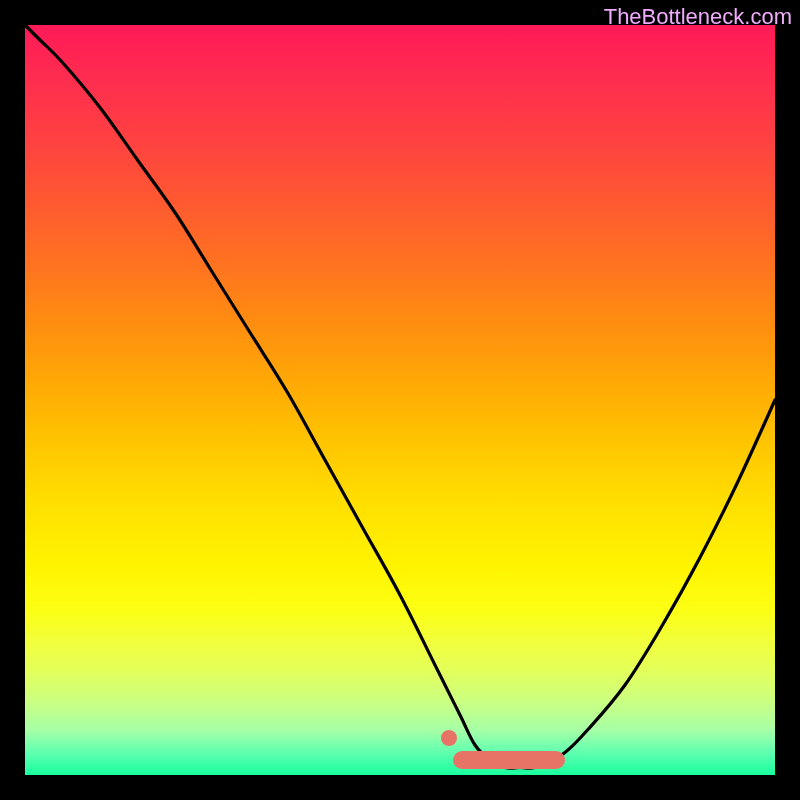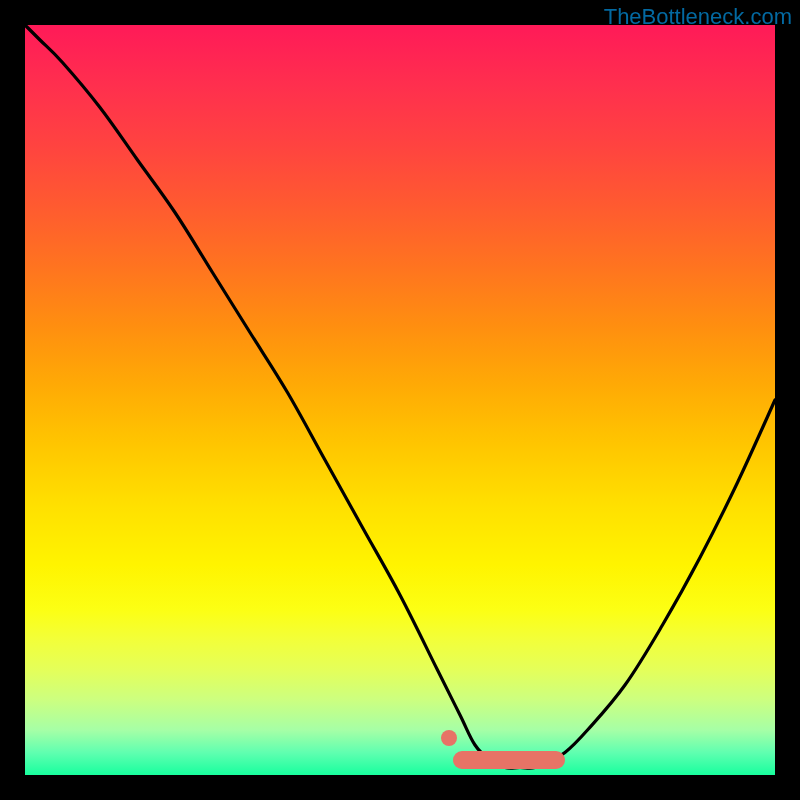--- a/index.html
+++ b/index.html
@@ -39,21 +39,21 @@
       #e4ff5a 86%,
       #ccff80 90%,
       #a6ffa6 94%,
       #60ffb0 97%,
       #18ff9e 100%);
   }
   .watermark {
     position: absolute;
     top: 4px;
     right: 8px;
-    color: #0369a1;
+    color: #f0abfc;
     font-size: 22px;
     font-weight: 500;
     letter-spacing: 0.0px;
     z-index: 5;
   }
   svg.curve {
     position: absolute;
     left: 0;
     top: 0;
     width: 750px;

